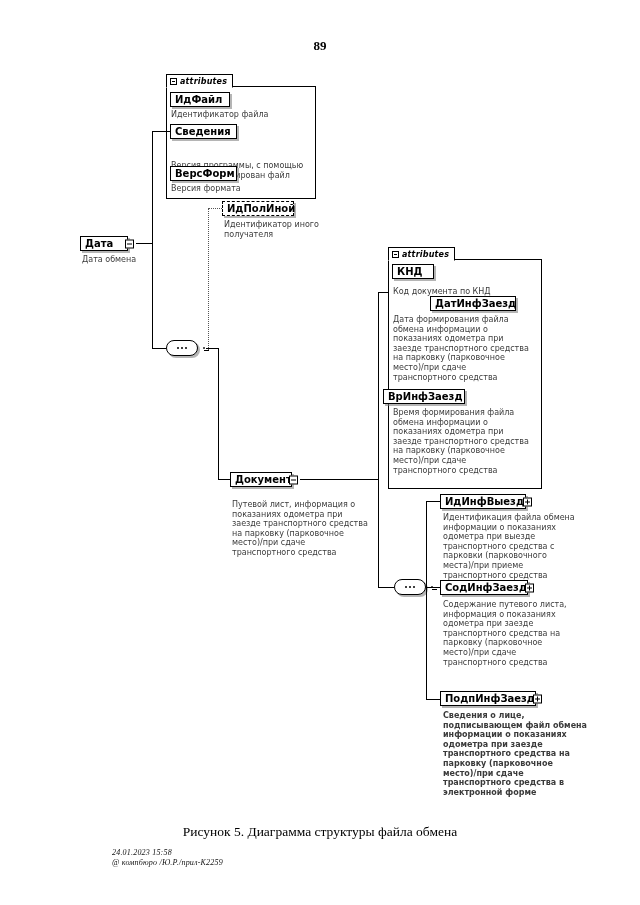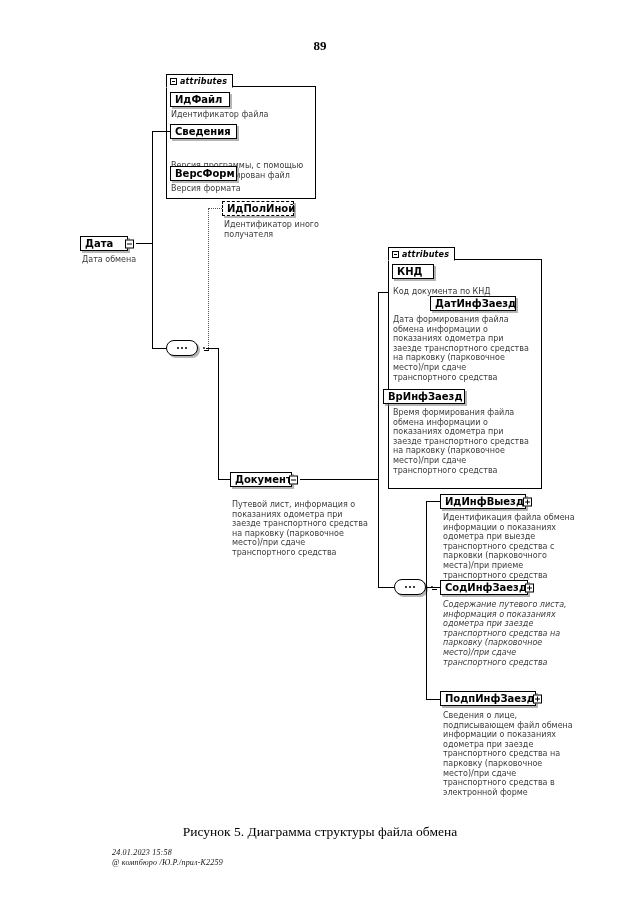--- a/index.html
+++ b/index.html
@@ -259,35 +259,35 @@
 парковки (парковочного
 места)/при приеме
 транспортного средства</div>
 
     <div class="node" style="left:440px;top:580px;width:88px;">
       <span class="label">СодИнфЗаезд</span>
       <span class="expander plus">
           <i></i>
         </span>
     </div>
-    <div class="annot" style="left:443px;top:600px;width:152px;font-style:italic;">Содержание путевого листа,
+    <div class="annot" style="left:443px;top:600px;width:152px;">Содержание путевого листа,
 информация о показаниях
 одометра при заезде
 транспортного средства на
 парковку (парковочное
 место)/при сдаче
 транспортного средства</div>
 
     <div class="node" style="left:440px;top:691px;width:96px;">
       <span class="label">ПодпИнфЗаезд</span>
       <span class="expander plus">
           <i></i>
         </span>
     </div>
-    <div class="annot" style="left:443px;top:711px;width:152px;">Сведения о лице,
+    <div class="annot" style="left:443px;top:711px;width:152px;font-weight:bold;">Сведения о лице,
 подписывающем файл обмена
 информации о показаниях
 одометра при заезде
 транспортного средства на
 парковку (парковочное
 место)/при сдаче
 транспортного средства в
 электронной форме</div>
 
   </div>

